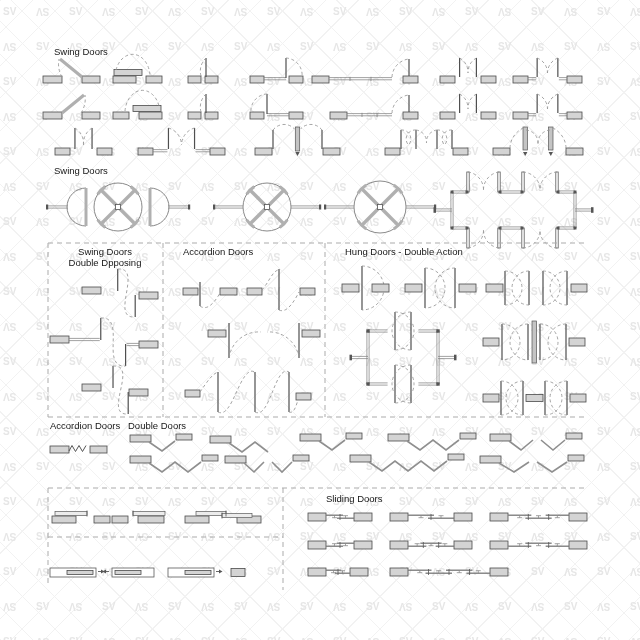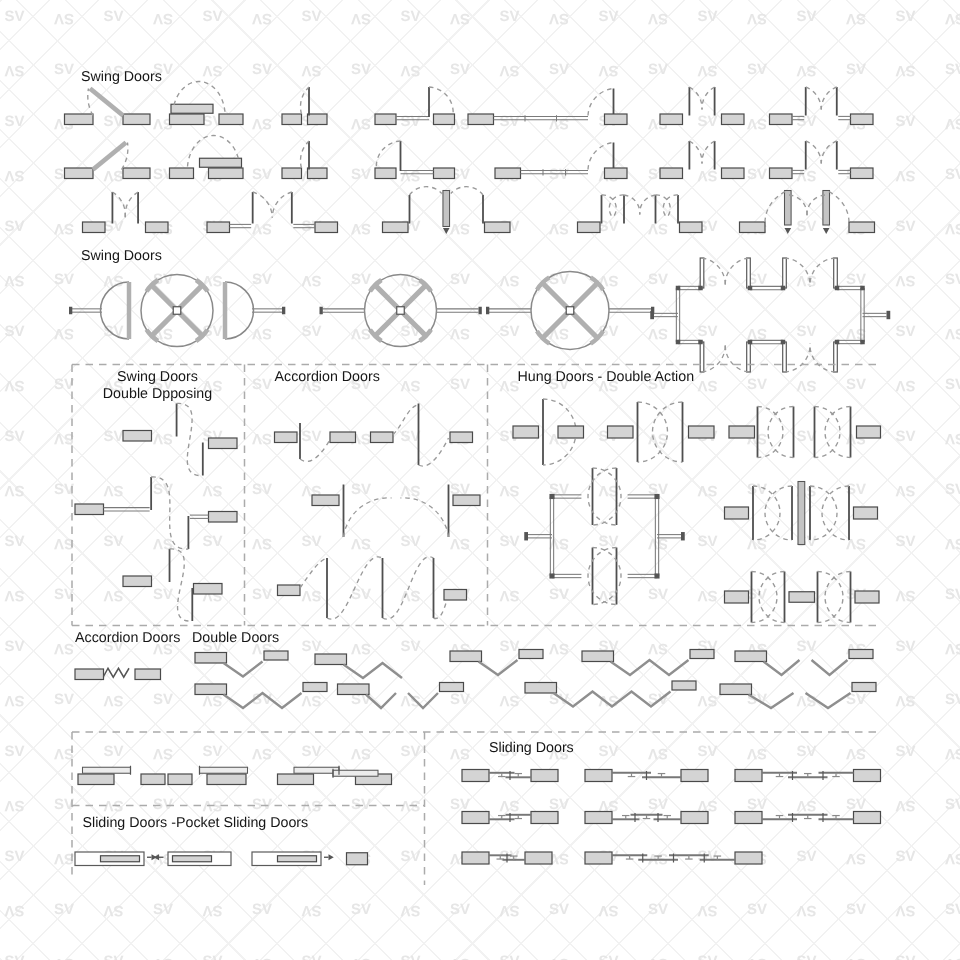--- a/index.html
+++ b/index.html
@@ -1039,14 +1039,13 @@
     </svg>
   <div class="lbl" id="lbl0">Swing Doors</div>
   <div class="lbl" id="lbl1">Swing Doors</div>
   <div class="lbl" id="lbl2">Swing Doors
 Double Dpposing</div>
   <div class="lbl" id="lbl3">Accordion Doors</div>
   <div class="lbl" id="lbl4">Hung Doors - Double Action</div>
   <div class="lbl" id="lbl5">Accordion Doors</div>
   <div class="lbl" id="lbl6">Double Doors</div>
   <div class="lbl" id="lbl8">Sliding Doors</div>
-  <div class="lbl" id="lbl9">Sliding Doors -Pocket Sliding Doors</div>
 </div>
 
 </body></html>

